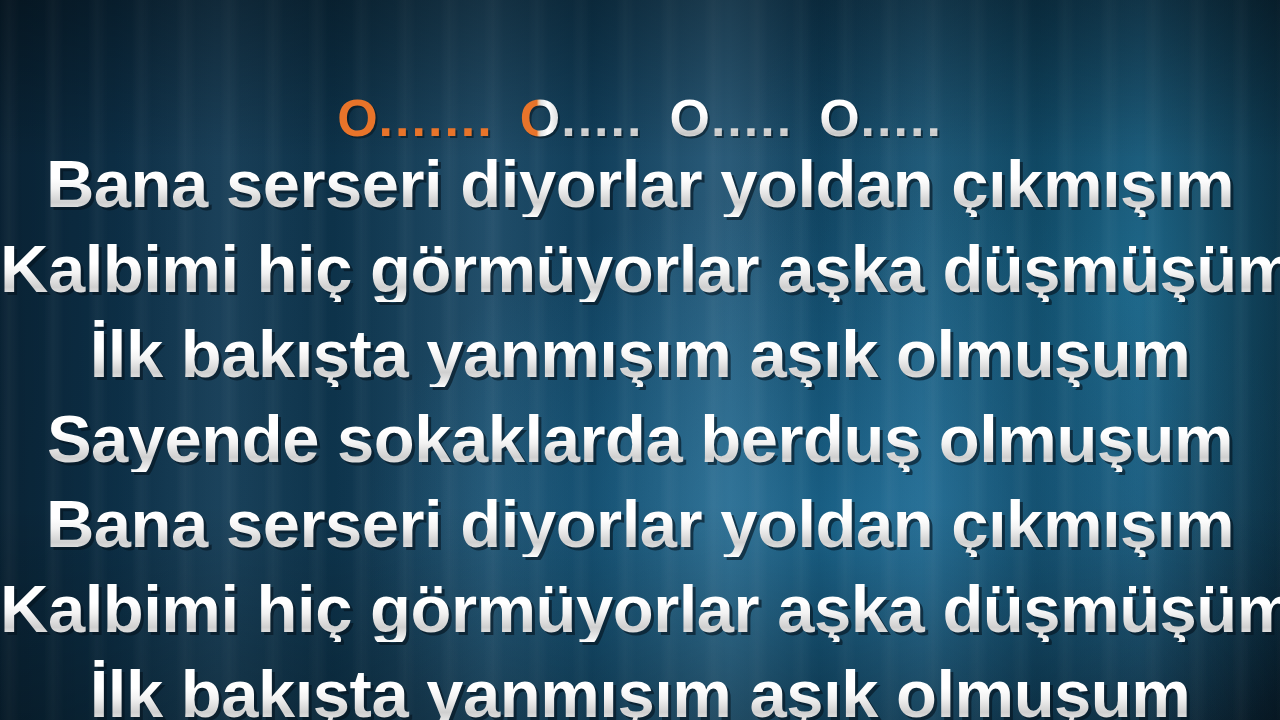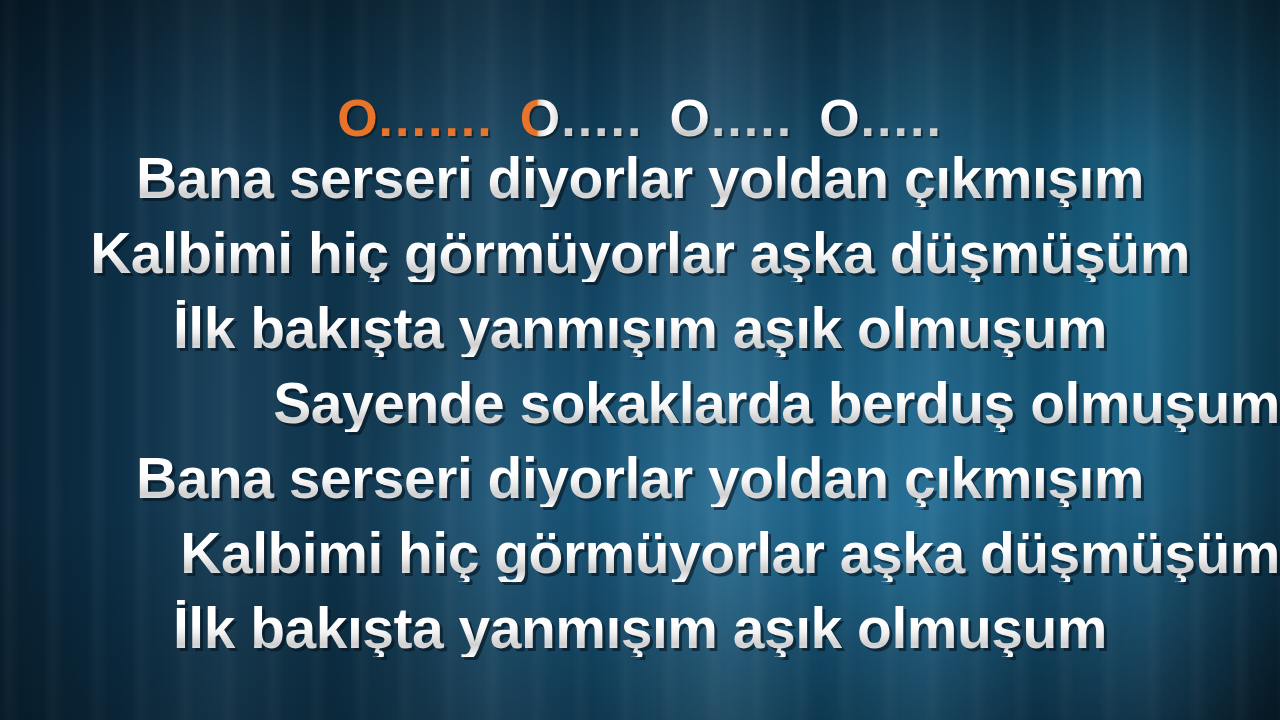--- a/index.html
+++ b/index.html
@@ -86,42 +86,42 @@
     width: 100%;
     text-align: center;
     white-space: nowrap;
     font-weight: bold;
     letter-spacing: -0.5px;
     line-height: 1.0;
   }
 
   
   .lyric-line.plain {
-    font-size: 57px;
+    font-size: 67px;
     margin-bottom: 18px;
     color: #ffffff;
     background-image: linear-gradient(180deg,
         #ffffff 0%, #ffffff 42%, #f2f2f2 57%, #cfcfcf 78%, #ededed 94%, #ffffff 100%);
     -webkit-background-clip: text;
     background-clip: text;
     -webkit-text-fill-color: transparent;
     filter: drop-shadow(3px 3px 0px rgba(5,20,30,0.62));
     text-decoration: underline;
   }
 
   .lyric-line.l-countdown {
     font-size: 52px;
     margin-bottom: 6px;
     letter-spacing: 0px;
   }
 
   
   .gap-stanza { margin-bottom: 42px; }
   .gap-tight  { margin-bottom: 16px; }
-  .gap-med    { margin-bottom: 26px; text-align: right; }
+  .gap-med    { margin-bottom: 26px; }
 
   
   .countdown {
     display: inline-flex;
     align-items: baseline;
     gap: 26px;
   }
 
   .cd-group {
     display: inline-flex;

